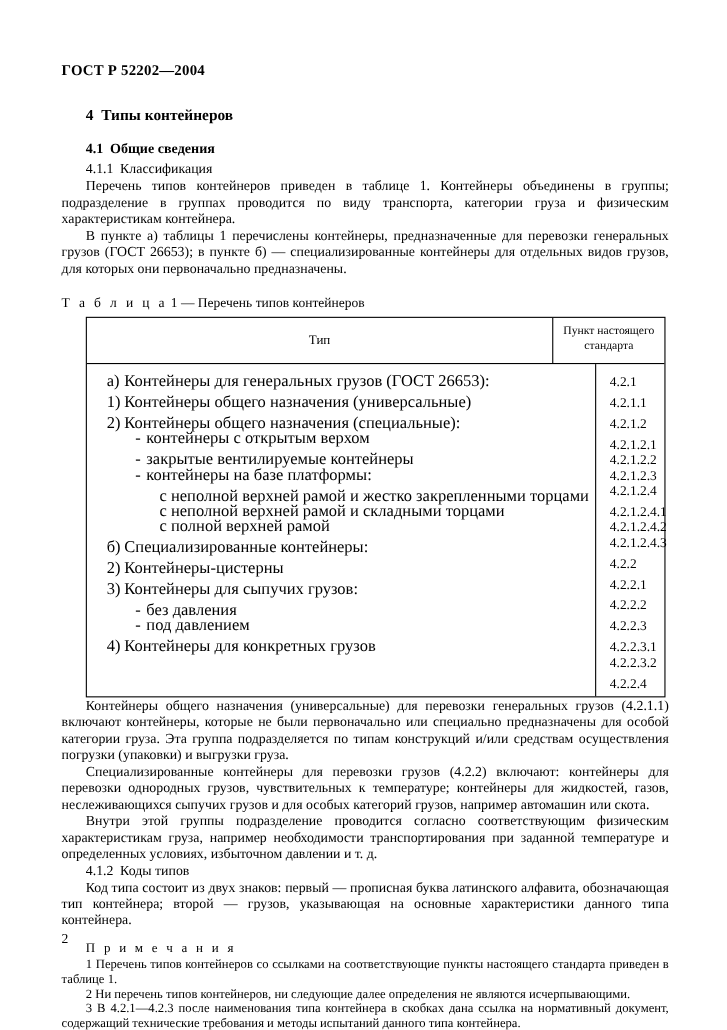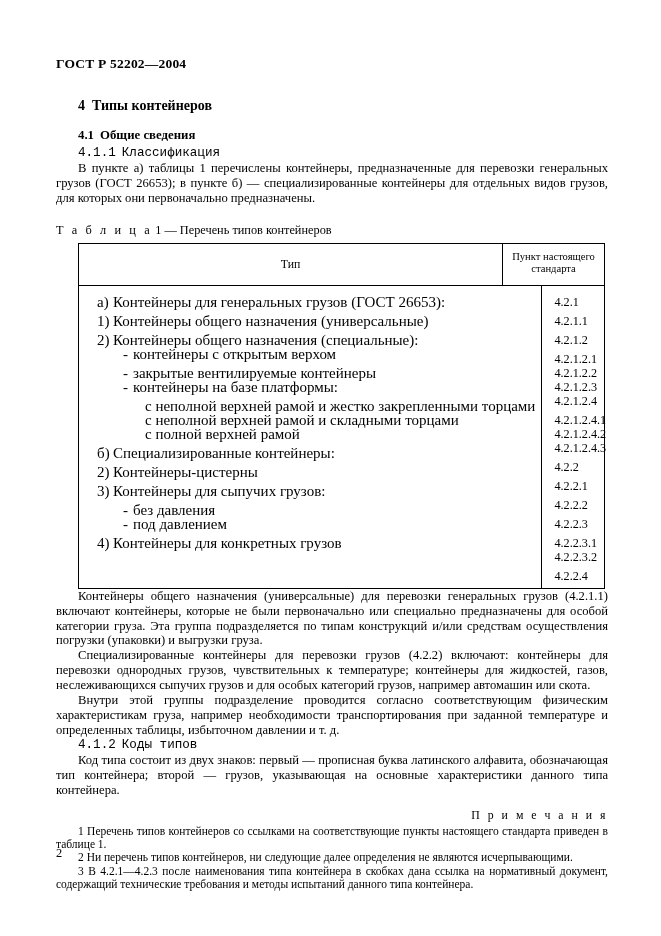--- a/index.html
+++ b/index.html
@@ -45,21 +45,20 @@
   .h1 .num { margin-right: 7px; }
   .h2 {
     font-weight: bold;
     font-size: 12.8px;
     margin: 0 0 3px 22px;
   }
   .h2 .num { margin-right: 6px; }
   .h3 {
     font-size: 12.6px;
     margin: 0 0 1px 22px;
-    font-family: Liberation Mono, monospace;
   }
   .h3 .num { margin-right: 6px; }
 
   
   p.body {
     font-size: 12.6px;
     line-height: 14.9px;
     margin: 0;
     text-align: justify;
     text-indent: 22px;
@@ -137,21 +136,20 @@
     white-space: nowrap;
   }
   .crow.g  { margin-top: 5px; }
   .crow.ng { margin-top: 0px; }
 
   
   .notes-title {
     font-size: 11.8px;
     letter-spacing: 2.5px;
     margin: 10px 0 2px 22px;
-    text-align: right;
   }
   p.note {
     font-size: 11.5px;
     line-height: 13.4px;
     margin: 0;
     text-align: justify;
     text-indent: 22px;
   }
 
   
@@ -175,20 +173,21 @@
     </div>
 
     <div class="h2">
       <span class="num">4.1</span><span>Общие сведения</span>
     </div>
 
     <div class="h3">
       <span class="num">4.1.1</span><span>Классификация</span>
     </div>
 
+    <p class="body">Перечень типов контейнеров приведен в таблице 1. Контейнеры объединены в группы; подразделение в группах проводится по виду транспорта, категории груза и физическим характеристикам контейнера.</p>
     <p class="body gap-before">В пункте а) таблицы 1 перечислены контейнеры, предназначенные для перевозки генеральных грузов (ГОСТ 26653); в пункте б) — специализированные контейнеры для отдельных видов грузов, для которых они первоначально предназначены.</p>
 
     <div class="table-caption">
       <span class="spaced">Т а б л и ц а</span><span class="capnum">1</span>
       <span>—</span>
       <span>Перечень типов контейнеров</span>
     </div>
 
     <div class="tbl-outer">
       <div class="thead-row">
@@ -230,21 +229,21 @@
             <div class="crow g">4.2.2.3</div>
             <div class="crow g">4.2.2.3.1</div>
             <div class="crow ng">4.2.2.3.2</div>
             <div class="crow g">4.2.2.4</div>
           </div>
       </div>
     </div>
 
     <p class="body gap-before">Контейнеры общего назначения (универсальные) для перевозки генеральных грузов (4.2.1.1) включают контейнеры, которые не были первоначально или специально предназначены для особой категории груза. Эта группа подразделяется по типам конструкций и/или средствам осуществления погрузки (упаковки) и выгрузки груза.</p>
     <p class="body gap-before">Специализированные контейнеры для перевозки грузов (4.2.2) включают: контейнеры для перевозки однородных грузов, чувствительных к температуре; контейнеры для жидкостей, газов, неслеживающихся сыпучих грузов и для особых категорий грузов, например автомашин или скота.</p>
-    <p class="body gap-before">Внутри этой группы подразделение проводится согласно соответствующим физическим характеристикам груза, например необходимости транспортирования при заданной температуре и определенных таблицы, избыточном давлении и т. д.</p>
+    <p class="body gap-before">Внутри этой группы подразделение проводится согласно соответствующим физическим характеристикам груза, например необходимости транспортирования при заданной температуре и определенных условиях, избыточном давлении и т. д.</p>
 
     <div class="h3">
       <span class="num">4.1.2</span><span>Коды типов</span>
     </div>
     <p class="body">Код типа состоит из двух знаков: первый — прописная буква латинского алфавита, обозначающая тип контейнера; второй — грузов, указывающая на основные характеристики данного типа контейнера.</p>
 
     <div class="notes-title">П р и м е ч а н и я</div>
     <div id="notes-list">
         <p class="note">1 Перечень типов контейнеров со ссылками на соответствующие пункты настоящего стандарта приведен в таблице 1.</p>
         <p class="note">2 Ни перечень типов контейнеров, ни следующие далее определения не являются исчерпывающими.</p>

